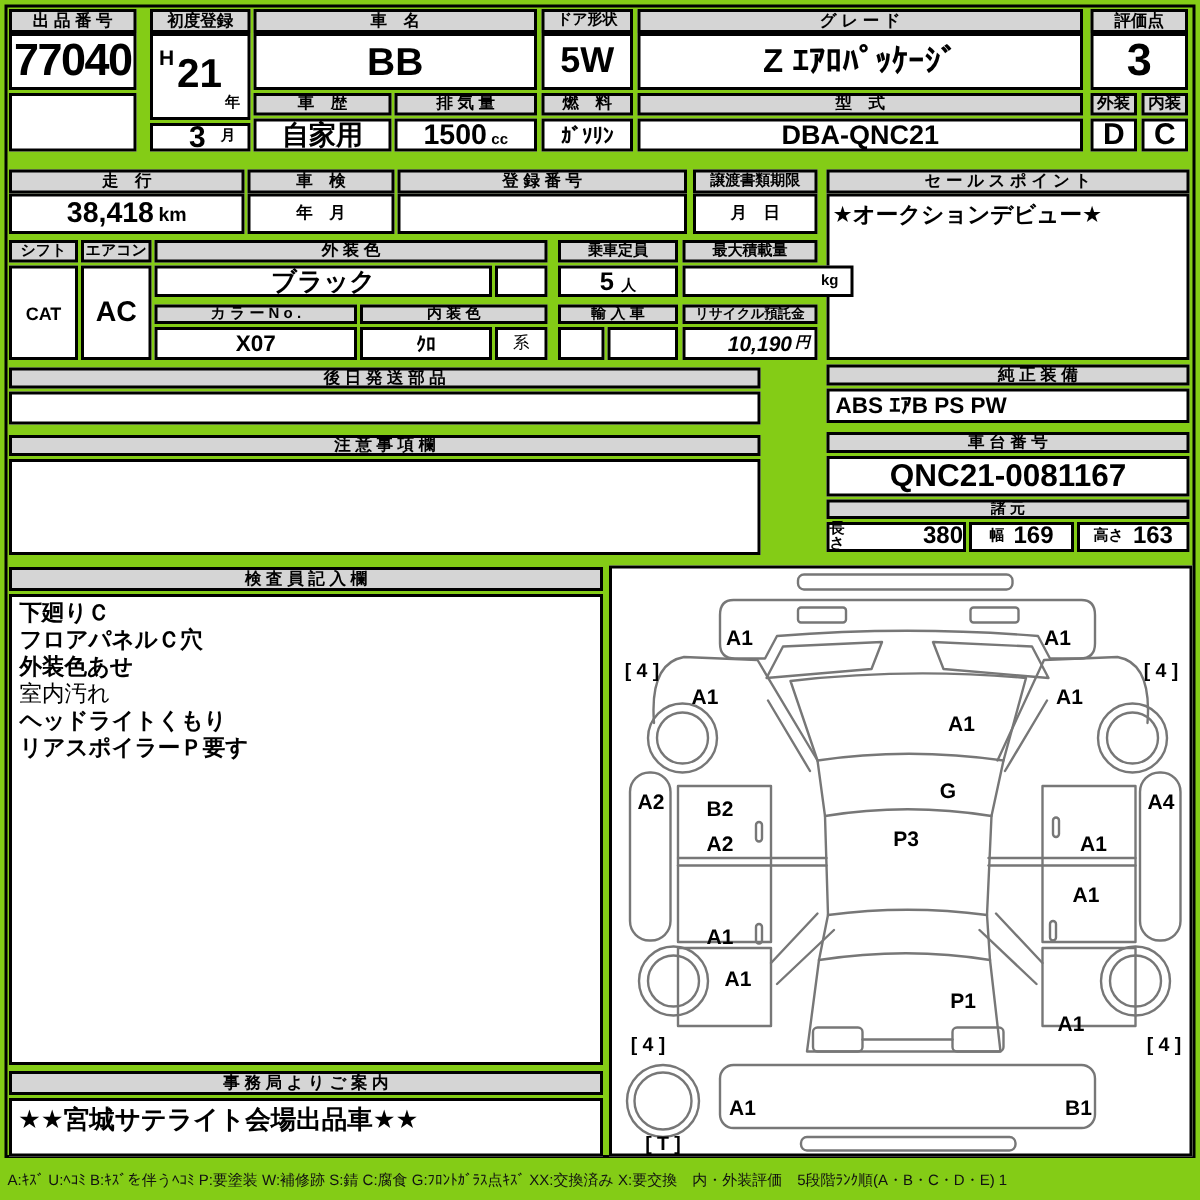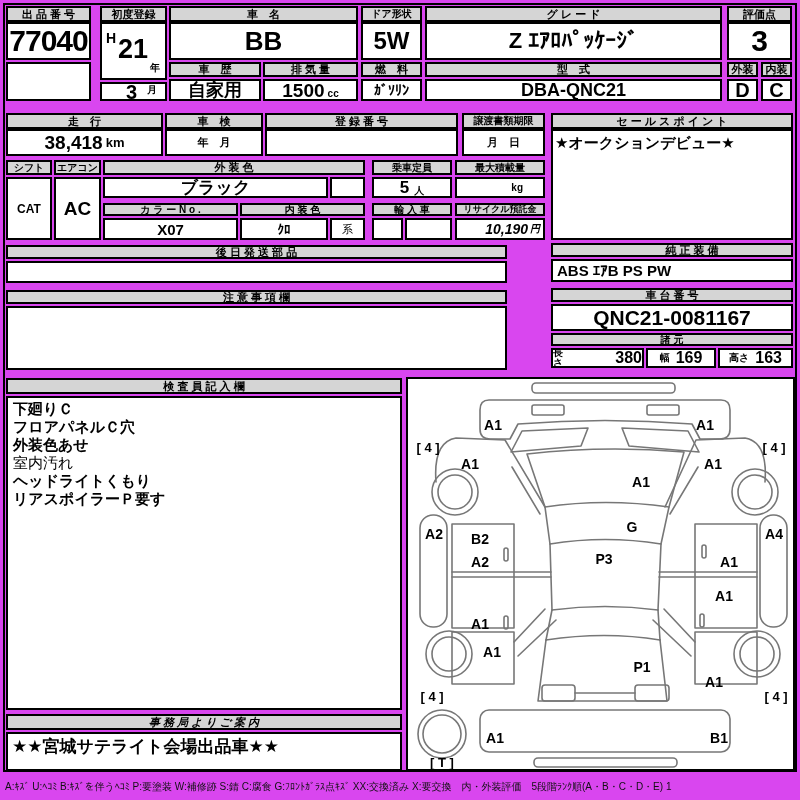--- a/index.html
+++ b/index.html
@@ -1,16 +1,16 @@
 <!DOCTYPE html>
 <html><head>
 <meta charset="utf-8">
 <style>
   html,body{margin:0;padding:0;background:#fff;}
-  #sheet{position:relative;width:800px;height:800px;background:#d946ef;overflow:hidden;
+  #sheet{position:relative;width:800px;height:800px;background:#84cc16;overflow:hidden;
          font-family:"Liberation Sans","DejaVu Sans",sans-serif;color:#000;}
   .abs{position:absolute;box-sizing:border-box;}
   .b{border:2px solid #000;background:#fff;}
   .h{background:#d5d5d5;font-weight:bold;display:flex;align-items:center;justify-content:center;line-height:1;}
   .v{display:flex;align-items:center;justify-content:center;font-weight:bold;line-height:1;}
   .vl{display:flex;align-items:center;justify-content:flex-start;font-weight:bold;line-height:1;}
   .unit{font-weight:bold;}
   .dlabel{position:absolute;transform:translate(-50%,-50%);font-weight:bold;font-size:14px;line-height:1;white-space:nowrap;}
   .dlabel.sm{font-size:13px;}
   #footer-legend{font-weight:normal;color:#111;white-space:nowrap;}
@@ -87,21 +87,21 @@
 
   <div class="abs b h" style="left:103px;top:160px;width:262px;height:15px;font-size:11px;">外 装 色</div>
   <div class="abs b v" style="left:103px;top:177px;width:225px;height:21px;font-size:17px;">ブラック</div>
   <div class="abs b" style="left:330px;top:177px;width:35px;height:21px;"></div>
   <div class="abs b h" style="left:372px;top:160px;width:80px;height:15px;font-size:10px;">乗車定員</div>
   <div class="abs b v" style="left:372px;top:177px;width:80px;height:21px;font-size:17px;">
     <span>5</span>
     <span class="unit" style="font-size:10px;margin-left:5px;align-self:flex-end;">人</span>
   </div>
   <div class="abs b h" style="left:455px;top:160px;width:90px;height:15px;font-size:10px;">最大積載量</div>
-  <div class="abs b v" style="left:455px;top:177px;width:90px;height:21px;font-size:10px;justify-content:flex-end;padding-right:20px;">kg</div>
+  <div class="abs b v" style="left:455px;top:177px;width:114px;height:21px;font-size:10px;justify-content:flex-end;padding-right:8px;">kg</div>
 
   <div class="abs b h" style="left:103px;top:203px;width:135px;height:13px;font-size:10px;">カ ラ ー N o .</div>
   <div class="abs b v" style="left:103px;top:218px;width:135px;height:22px;font-size:15px;">X07</div>
   <div class="abs b h" style="left:240px;top:203px;width:125px;height:13px;font-size:10px;">内 装 色</div>
   <div class="abs b v" style="left:240px;top:218px;width:88px;height:22px;font-size:13px;">ｸﾛ</div>
   <div class="abs b v" style="left:330px;top:218px;width:35px;height:22px;font-size:11px;font-weight:normal;">系</div>
   <div class="abs b h" style="left:372px;top:203px;width:80px;height:13px;font-size:10px;">輸 入 車</div>
   <div class="abs b" style="left:372px;top:218px;width:31px;height:22px;"></div>
   <div class="abs b" style="left:405px;top:218px;width:47px;height:22px;"></div>
   <div class="abs b h" style="left:455px;top:203px;width:90px;height:13px;font-size:9px;">リサイクル預託金</div>
@@ -136,21 +136,21 @@
   <div class="abs b h" style="left:6px;top:378px;width:396px;height:16px;font-size:11px;">検 査 員 記 入 欄</div>
   <div class="abs b" style="left:6px;top:396px;width:396px;height:314px;padding:2px 5px;">
     <div style="font-size:15px;font-weight:bold;line-height:18px;">下廻りＣ</div>
     <div style="font-size:15px;font-weight:bold;line-height:18px;">フロアパネルＣ穴</div>
     <div style="font-size:15px;font-weight:bold;line-height:18px;">外装色あせ</div>
     <div style="font-size:15px;font-weight:normal;line-height:18px;">室内汚れ</div>
     <div style="font-size:15px;font-weight:bold;line-height:18px;">ヘッドライトくもり</div>
     <div style="font-size:15px;font-weight:bold;line-height:18px;">リアスポイラーＰ要す</div>
   </div>
 
-  <div class="abs b h" style="left:6px;top:714px;width:396px;height:16px;font-size:11px;font-style:italic;">事 務 局 よ り ご 案 内</div>
+  <div class="abs b h" style="left:6px;top:714px;width:396px;height:16px;font-size:11px;">事 務 局 よ り ご 案 内</div>
   <div class="abs b vl" style="left:6px;top:732px;width:396px;height:39px;font-size:17px;padding-left:4px;align-items:flex-start;padding-top:4px;">★★宮城サテライト会場出品車★★</div>
 
   <div class="abs b" style="left:406px;top:377px;width:389px;height:394px;">
     <svg width="385" height="390" viewBox="0 0 385 390" fill="none" stroke="#777" stroke-width="1.6" stroke-linejoin="round" stroke-linecap="round">
 
       <rect x="124" y="4" width="143" height="10" rx="4"></rect>
 
       <path d="M81,21 H313 Q322,21 322,31 V50 Q322,60 312,60 H292 L284,45 Q197,38 110,45 L102,60 H82 Q72,60 72,50 V31 Q72,21 81,21 Z"></path>
       <rect x="124" y="26" width="32" height="10" rx="2"></rect>
       <rect x="239" y="26" width="32" height="10" rx="2"></rect>

